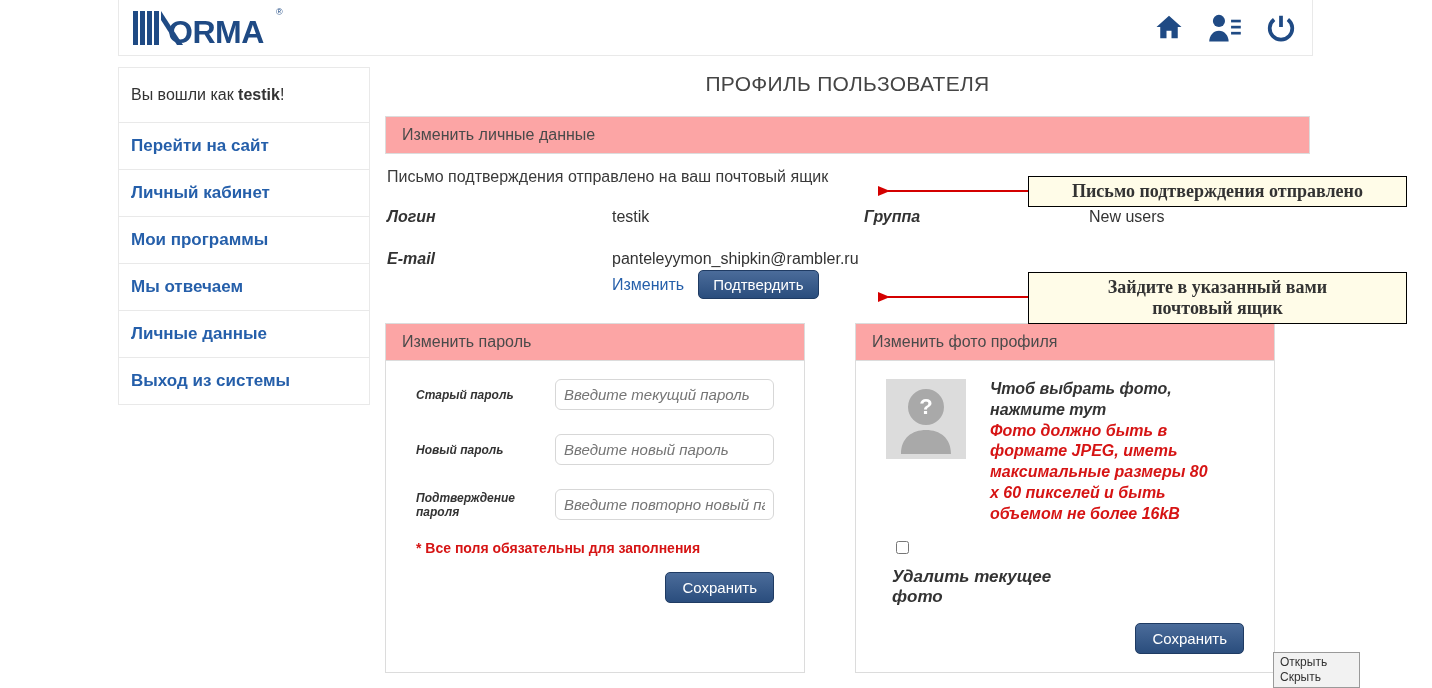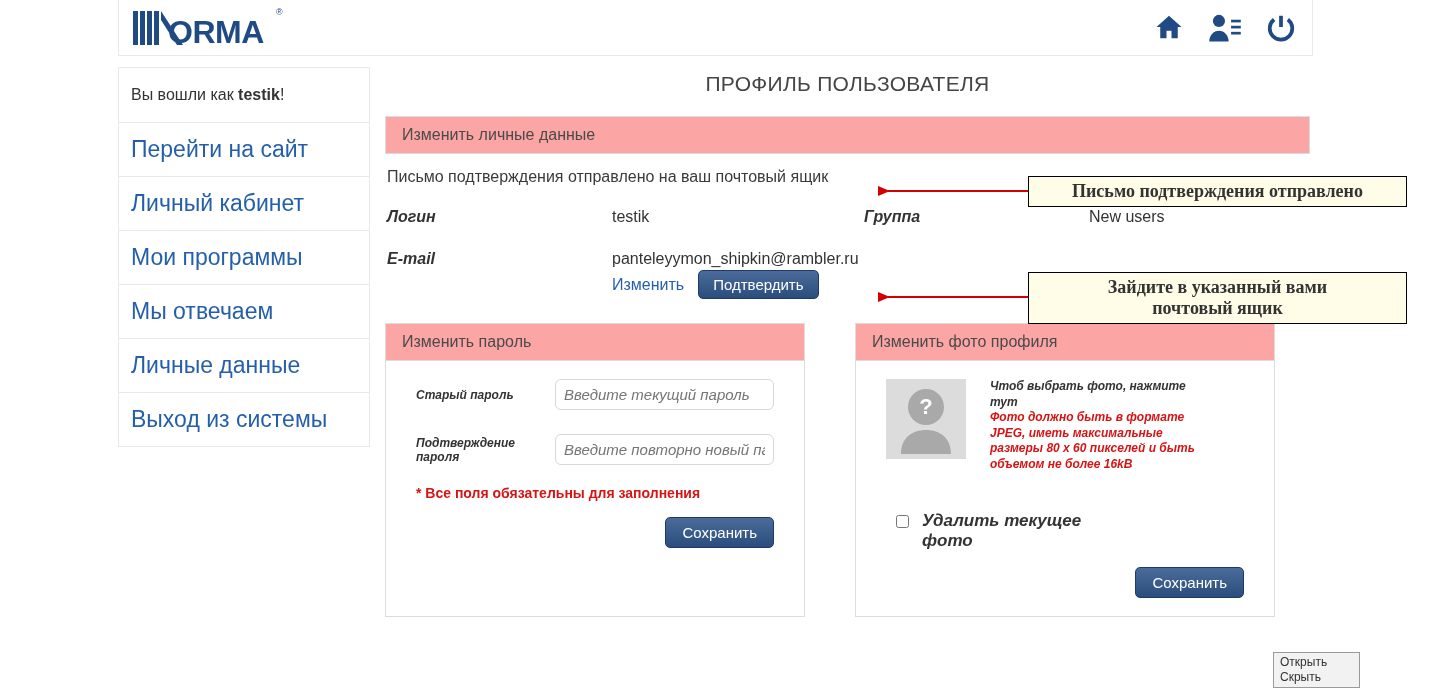--- a/index.html
+++ b/index.html
@@ -6,21 +6,21 @@
   .page{width:1432px;height:688px;position:relative;margin:0 auto;overflow:hidden;}
   .header{position:absolute;left:118px;top:0;width:1193px;height:55px;border:1px solid #e9e9e9;border-top:none;display:flex;align-items:center;}
   .logo{margin-left:14px;display:flex;align-items:flex-start;}
   .logo svg{display:block;}
   .hdr-icons{position:absolute;right:14px;top:10px;display:flex;gap:22px;color:#1f4a84;}
   .hdr-icons .ic{width:34px;height:34px;display:flex;align-items:center;justify-content:center;cursor:pointer;}
   .sidebar{position:absolute;left:118px;top:67px;width:252px;}
   .side-top{border:1px solid #e9e9e9;padding:18px 12px;font-size:16px;color:#333;}
   .side-top .uname{font-weight:700;}
   .side-list{border:1px solid #e9e9e9;border-top:none;}
-  .side-item{border-top:1px solid #e9e9e9;padding:13px 12px;font-size:23px;color:#255faa;cursor:pointer;}
+  .side-item{border-top:1px solid #e9e9e9;padding:13px 12px;font-size:17px;color:#255faa;cursor:pointer;font-weight:bold;}
   .side-item:first-child{border-top:none;}
   .main{position:absolute;left:385px;top:72px;width:925px;}
   .page-title{text-align:center;font-size:21px;color:#454545;font-weight:400;letter-spacing:0.3px;margin-bottom:20px;}
   .section-hdr{background:#fca5a5;border:1px solid #dcdcdc;padding:9px 16px;font-size:16px;color:#4a4a4a;}
   .notice{padding:14px 2px 6px;font-size:16px;color:#3a3a3a;}
   .data-table{width:100%;margin-top:10px;}
   .data-row{display:flex;padding:6px 2px;font-size:16px;}
   .data-row .c1{width:225px;font-style:italic;font-weight:700;}
   .data-row .c2{width:252px;}
   .data-row .c3{width:225px;font-style:italic;font-weight:700;}
@@ -33,24 +33,24 @@
   .panel-body{padding:18px 30px 18px 30px;}
   .panel-left{width:418px;}
   .panel-right{width:418px;}
   .form-row{display:flex;align-items:center;margin-bottom:24px;}
   .form-row label{width:193px;font-style:italic;font-weight:700;font-size:12px;}
   .form-row input{flex:1;border:1px solid #d7d7d7;padding:6px 8px;font-size:15px;color:#777;font-style:italic;border-radius:6px;}
   .req-note{color:#d61414;font-weight:700;font-size:14px;margin-top:-4px;}
   .save-btn{background:linear-gradient(#4b6c9a,#2a4d7d);color:#fff;border:1px solid #1f3b63;border-radius:5px;padding:6px 16px;cursor:pointer;font-size:15px;float:right;margin-top:16px;}
   .photo-row{display:flex;gap:24px;}
   .avatar-ph{width:80px;height:80px;background:#dcdcdc;display:flex;align-items:center;justify-content:center;}
-  .photo-instr{font-size:12px;line-height:1.3;width:220px;}
+  .photo-instr{font-size:16px;line-height:1.3;width:220px;}
   .photo-instr .title{font-style:italic;font-weight:700;}
   .photo-instr .warn{color:#d61414;font-style:italic;font-weight:700;}
-  .del-row{display:flex;align-items:flex-start;gap:10px;margin-top:38px;margin-left:6px;}
+  .del-row{display:flex;align-items:flex-start;gap:10px;margin-top:12px;margin-left:6px;flex-direction:column;}
   .del-row input{margin-top:4px;}
   .del-row label{font-style:italic;font-weight:700;font-size:17px;width:160px;}
   .callout{position:absolute;background:#fffce8;border:1px solid #000;padding:4px 10px;font-family:"Times New Roman",serif;font-weight:700;font-size:18px;text-align:center;}
   .callout1{left:1028px;top:176px;width:357px;}
   .callout2{left:1028px;top:272px;width:357px;}
   .arrow{position:absolute;pointer-events:none;}
   .popup{position:absolute;right:72px;bottom:0;width:73px;background:#f2f2f2;border:1px solid #9a9a9a;font-size:12px;padding:2px 6px;line-height:1.25;}
 </style>
 </head>
 <body>
@@ -135,20 +135,24 @@
     </div>
 
     <div class="panels">
 
       <div class="panel panel-left">
         <div class="section-hdr">Изменить пароль</div>
         <div class="panel-body">
           <div class="form-row">
             <label>Старый пароль</label>
             <input type="text" placeholder="Введите текущий пароль" style="">
+          </div>
+          <div class="form-row">
+            <label>Новый пароль</label>
+            <input type="text" placeholder="Введите новый пароль" style="">
           </div>
           <div class="form-row">
             <label>Подтверждение пароля</label>
             <input type="text" placeholder="Введите повторно новый пароль" style="">
           </div>
           <div class="req-note">* Все поля обязательны для заполнения</div>
           <button class="save-btn">Сохранить</button>
           <div style="clear:both"></div>
         </div>
       </div>

